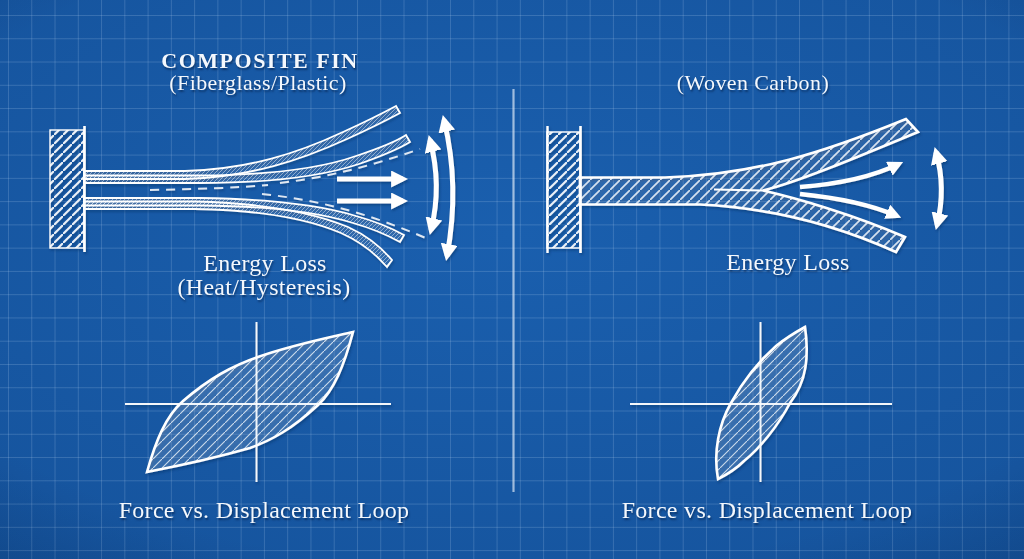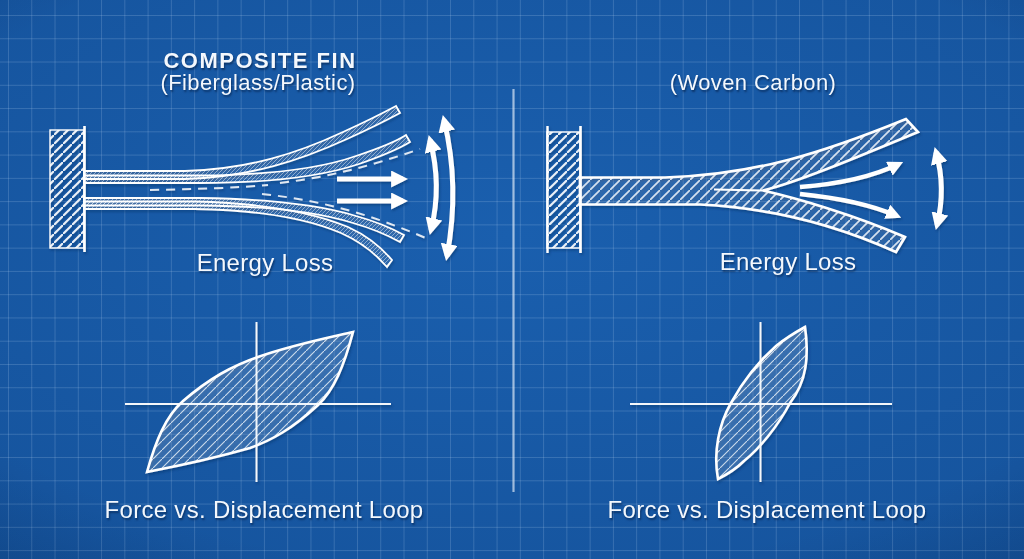--- a/index.html
+++ b/index.html
@@ -1,18 +1,18 @@
 <!DOCTYPE html>
 <html><head>
 <meta charset="utf-8">
 <style>
   html,body{margin:0;padding:0;background:#0b3c77;}
   .stage{
     position:relative;width:1024px;height:559px;overflow:hidden;
-    font-family:Liberation Sans, sans-serif;
+    font-family:Liberation Serif, serif;
     background-color:#1456a3;
     background-image:
       linear-gradient(rgba(190,216,244,0.20) 1px, transparent 1px),
       linear-gradient(90deg, rgba(190,216,244,0.20) 1px, transparent 1px),
       radial-gradient(ellipse 120% 115% at 50% 42%, #1a5fae 0%, #16559f 55%, #0e4587 100%);
     background-size:23.27px 23.27px, 23.27px 23.27px, 100% 100%;
     background-position:8px 15px, 8px 15px, 0 0;
   }
   .vignette{
     position:absolute;inset:0;pointer-events:none;
@@ -112,17 +112,18 @@
       <line x1="630" y1="404" x2="892" y2="404" stroke="#ffffff" stroke-width="2" opacity="0.95"></line>
       <path d="M718,479 C713,452 719,424 731,403 C743,381 758,362 776,346 C786,338 796,332 805,327 C809,356 807,381 790,403 C778,426 760,448 744,461 C735,470 726,475 718,479 Z" fill="url(#hatchLoop)" stroke="#ffffff" stroke-width="2.6"></path>
     </g>
   </svg>
 
   <div class="txt t-title" style="left:260px;top:61px">COMPOSITE FIN</div>
   <div class="txt t-sub" style="left:258px;top:83px">(Fiberglass/Plastic)</div>
   <div class="txt t-sub" style="left:753px;top:83px">(Woven Carbon)</div>
 
   <div class="txt t-cap" style="left:265px;top:263px">Energy Loss</div>
+  <div class="txt t-cap" style="left:264px;top:287px">(Heat/Hysteresis)</div>
   <div class="txt t-cap" style="left:788px;top:262px">Energy Loss</div>
 
   <div class="txt t-cap" style="left:264px;top:510px">Force vs. Displacement Loop</div>
   <div class="txt t-cap" style="left:767px;top:510px">Force vs. Displacement Loop</div>
 </div>
 
 </body></html>

